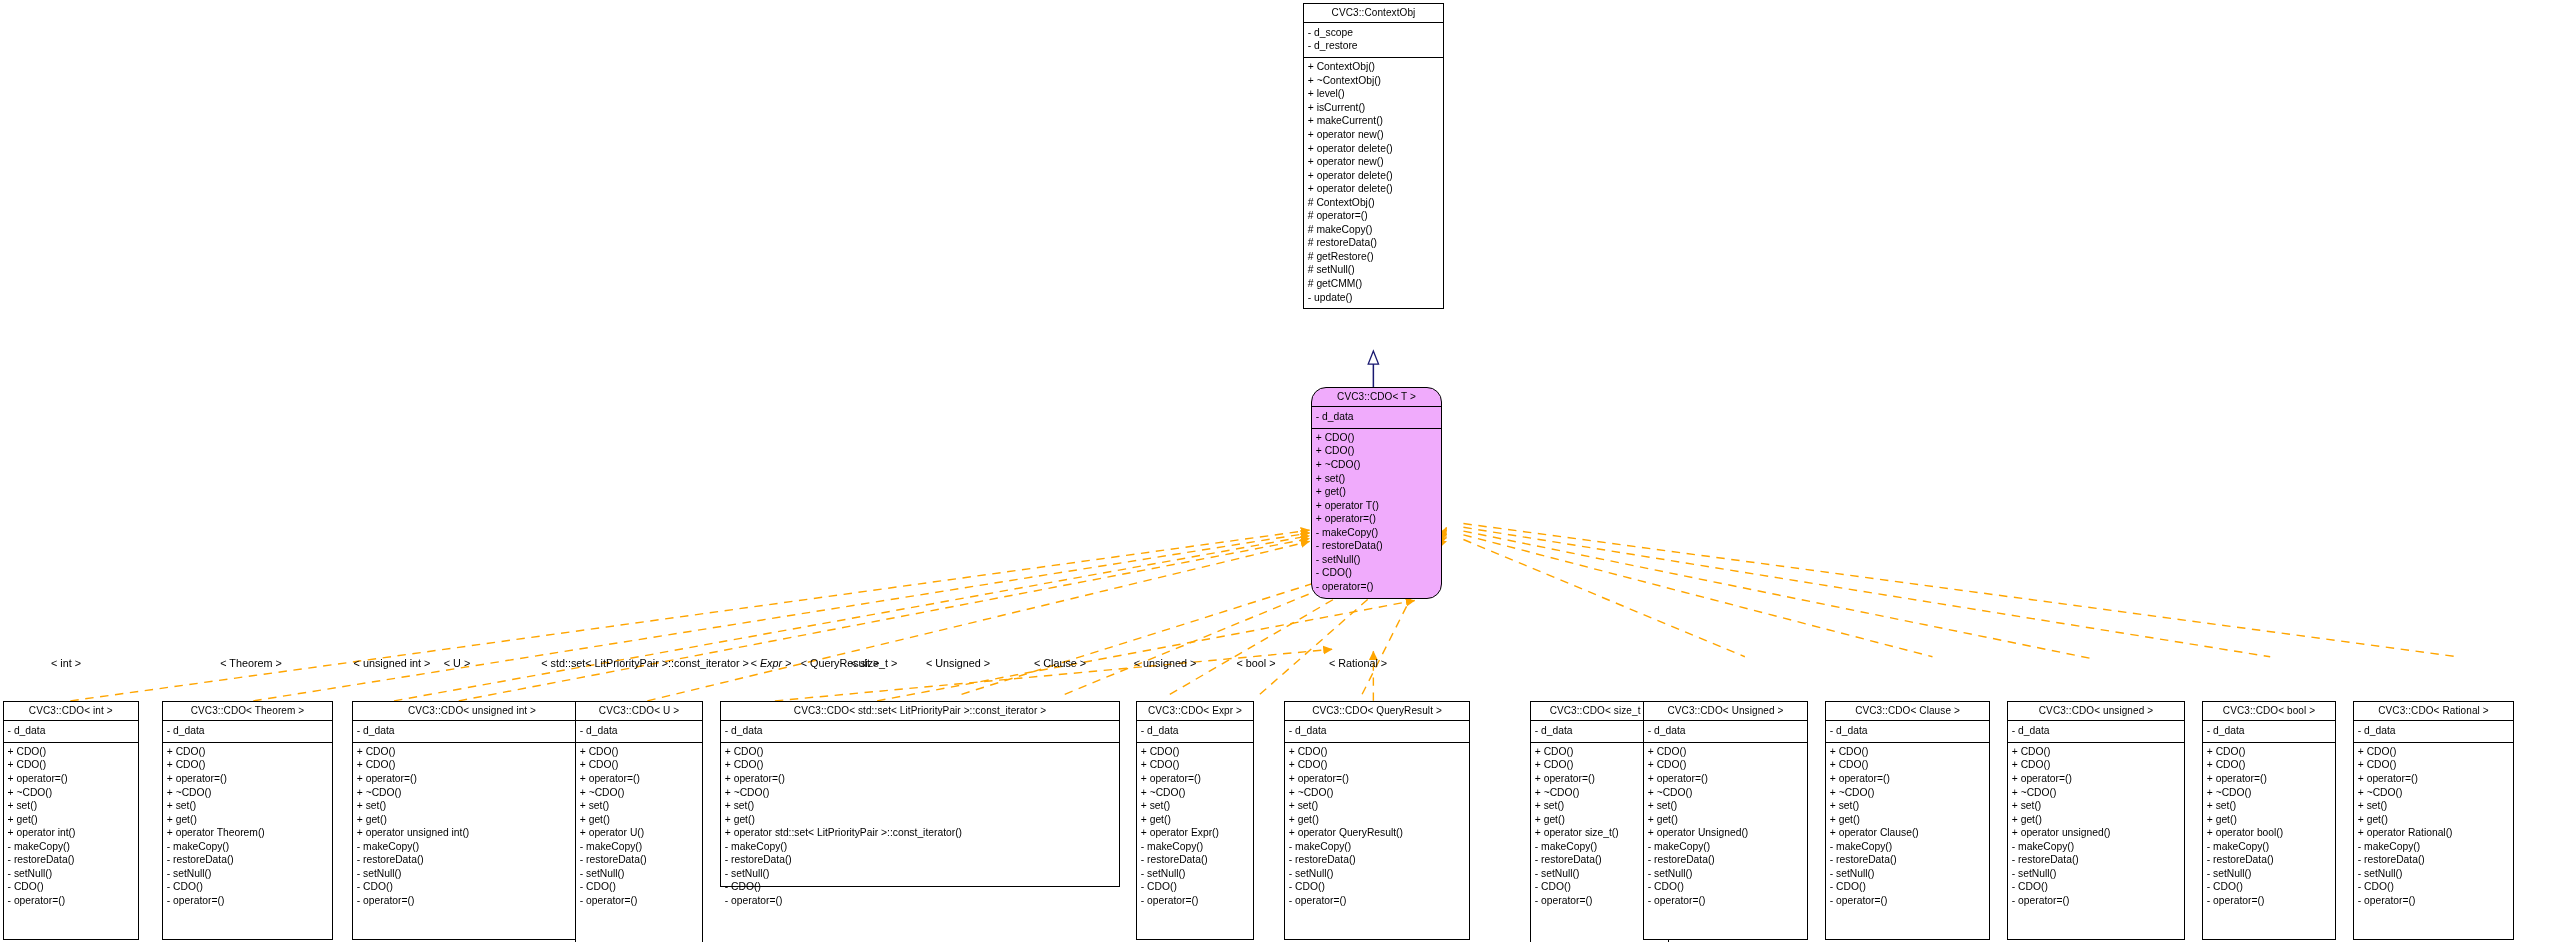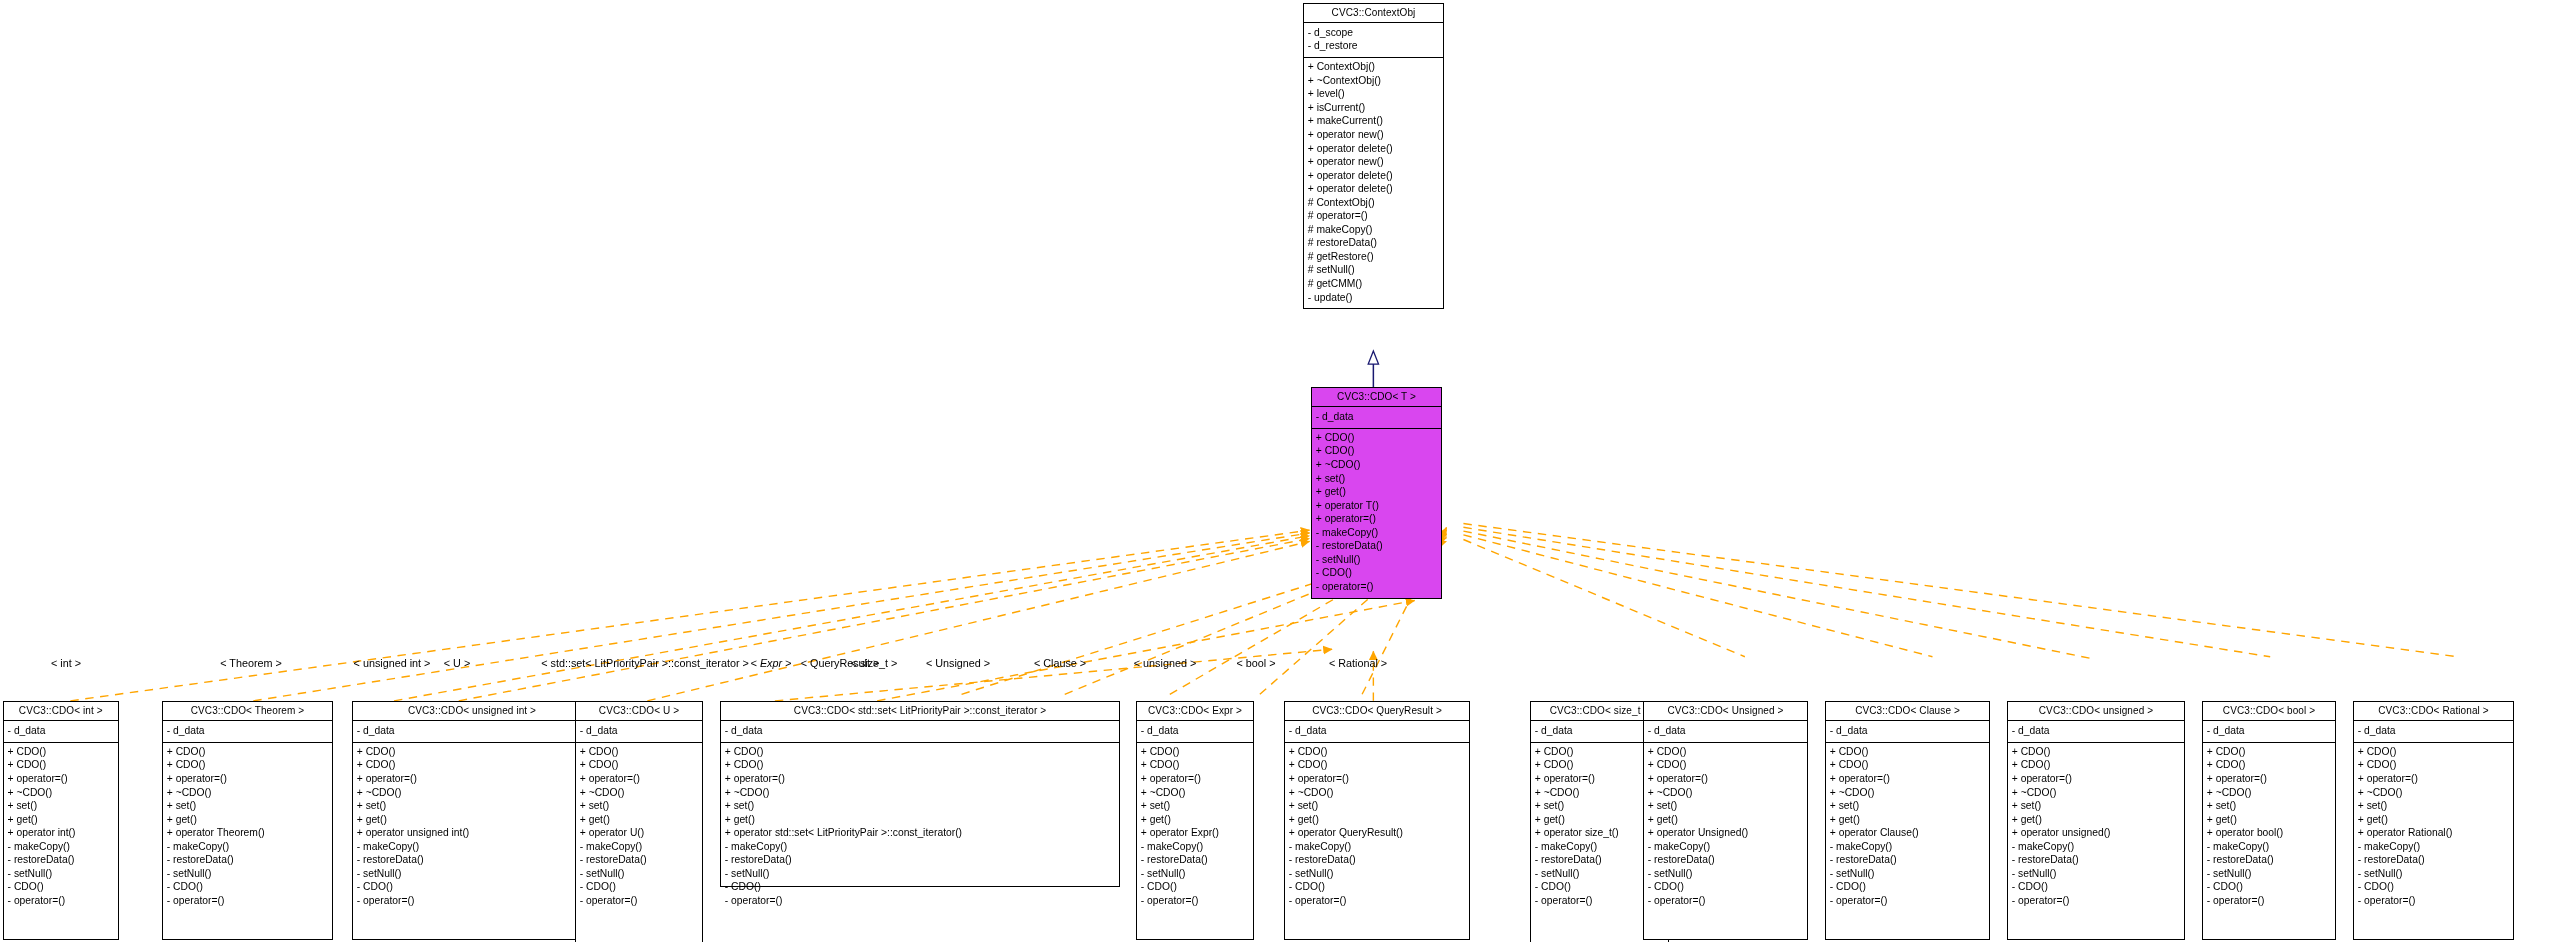--- a/index.html
+++ b/index.html
@@ -30,21 +30,22 @@
   .uml-box {
     position: absolute;
     box-sizing: border-box;
     border: 0.9px solid #000000;
     background: #ffffff;
     font-size: 10.3px;
     line-height: 1.0;
     color: #000000;
   }
   .uml-box.highlight {
-    background: #d946ef;
+    background: #f0abfc;
+    border-radius: 15px;
   }
   .box-title {
     text-align: center;
     padding: 3.8px 4.7px 4.7px 4.7px;
     border-bottom: 0.9px solid #000000;
     white-space: nowrap;
     font-size: 10px;
     letter-spacing: 0.1px;
   }
   .box-attrs {
@@ -178,21 +179,21 @@
       <div class="edge-label" style="left: 771px; top: 657px; font-style: italic;">&lt; Expr &gt;</div>
       <div class="edge-label" style="left: 826px; top: 657px; padding-left: 28px;">&lt; QueryResult &gt;</div>
       <div class="edge-label" style="left: 874px; top: 657px;">&lt; size_t &gt;</div>
       <div class="edge-label" style="left: 958px; top: 657px;">&lt; Unsigned &gt;</div>
       <div class="edge-label" style="left: 1060px; top: 657px;">&lt; Clause &gt;</div>
       <div class="edge-label" style="left: 1165px; top: 657px;">&lt; unsigned &gt;</div>
       <div class="edge-label" style="left: 1256px; top: 657px;">&lt; bool &gt;</div>
       <div class="edge-label" style="left: 1358px; top: 657px;">&lt; Rational &gt;</div>
     </div>
   <div id="derived-host">
-      <div class="uml-box" style="left: 2.8px; top: 701px; width: 116px; height: 239px;">
+      <div class="uml-box" style="left: 2.8px; top: 701px; width: 136px; height: 239px;">
         <div class="box-title">CVC3::CDO&lt; int &gt;</div>
         <div class="box-attrs">
           <div class="member">- d_data</div>
         </div>
         <div class="box-methods">
           <div class="member">+ CDO()</div>
           <div class="member">+ CDO()</div>
           <div class="member">+ operator=()</div>
           <div class="member">+ ~CDO()</div>
           <div class="member">+ set()</div>

